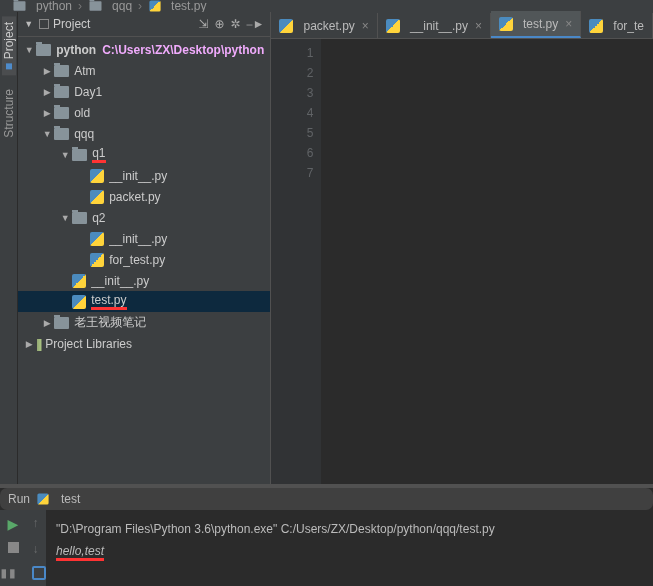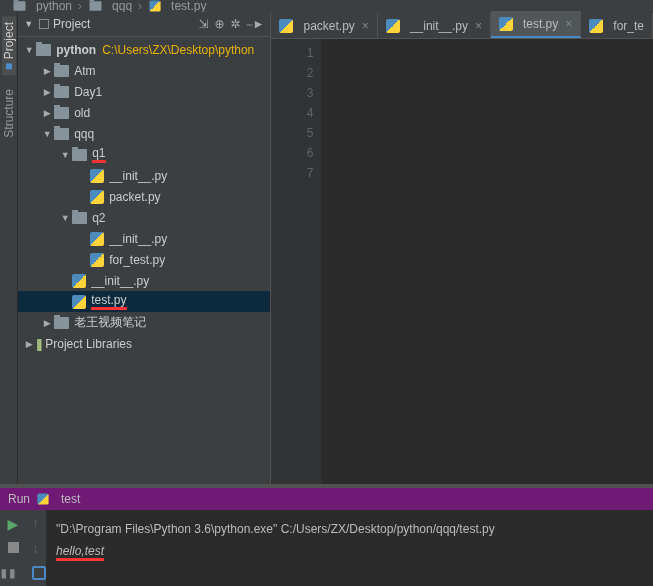--- a/index.html
+++ b/index.html
@@ -20,38 +20,38 @@
   .tree { flex: 1; overflow: auto; padding: 2px 0; user-select: none;}
   .tree-row { display: flex; align-items: center; height: 21px; padding-right: 6px; white-space: nowrap; position: relative;}
   .tree-row.selected { background: #0d293e; color: #fff; }
   .tw { width: 14px; display: inline-flex; justify-content: center; color: #aaa; font-size: 9px;}
   .spacer { display:inline-block; }
   .fld-icon { width: 15px; height: 12px; background: #87939a; display: inline-block; margin-right: 5px; border-radius: 1px; position: relative; }
   .fld-icon::before{content:"";position:absolute;top:-2px;left:0;width:6px;height:2px;background:#87939a;}
   .py-icon { width: 14px; height: 14px; display: inline-block; margin-right: 5px; background: linear-gradient(135deg,#4b8bbe 50%,#ffd43b 50%); border-radius: 2px;}
   .lib-icon { display:inline-block; margin-right:5px; color:#a7c080; font-weight:bold; letter-spacing:-2px;}
   .node-name { color:#ccc; }
-  .node-path { color:#eab308; margin-left:6px;}
+  .node-path { color:#f0abfc; margin-left:6px;font-weight:bold;}
   .underline-red { border-bottom: 3px solid #f33; padding-bottom:0px; display:inline-block; line-height:14px;}
   .editor-pane { flex: 1; display: flex; flex-direction: column; background:#2b2b2b; }
   .tabs { height: 27px; background: #3c3f41; display: flex; align-items: flex-end; border-bottom: 1px solid #515151;}
   .tab { height: 25px; padding: 0 8px; display:flex; align-items:center; gap:5px; color:#bbb; border-right:1px solid #515151;}
   .tab.active { background:#515658; border-bottom: 2px solid #4a88c7; height:27px;}
   .tab .close { color:#888; margin-left:2px;}
   .editor-body { flex:1; display:flex; background:#2b2b2b; }
   .gutter { width: 50px; background:#313335; text-align: right; padding: 4px 8px 0 0; color:#606366; font-family: Consolas, monospace; font-size: 13px; line-height: 20px;}
   .code { flex:1; padding: 4px 10px; font-family: Consolas, monospace; font-size: 14px; line-height: 20px; position:relative;}
   .code-line { height: 20px; white-space:pre;}
   .code-line.current { background:#323232; }
   .kw { color:#cc7832; font-style: italic;}
   .ident { color:#bbb; font-style: italic;}
   .red-underline { border-bottom: 2px solid #f33;}
   .caret { display:inline-block; width:1px; height:16px; background:#bbb; vertical-align:middle;}
   .run-panel { border-top: 4px solid #515151; background: #2b2b2b; display:flex; flex-direction:column;}
-  .run-header { height: 22px; background:#701a75; display:flex; align-items:center; padding: 0 8px; gap: 6px; color:#bbb;}
+  .run-header { height: 22px; background:#404040; display:flex; align-items:center; padding: 0 8px; gap: 6px; color:#bbb;border-radius:7px;}
   .run-body { display:flex; }
   .run-buttons { width: 46px; background:#3c3f41; display:flex; flex-direction: column; padding: 6px 0; align-items:center; gap:10px;}
   .run-row { display:flex; gap: 14px; }
   .btn-run{color:#59a869;font-size:14px;}
   .btn-down{color:#aaa;font-size:12px;}
   .btn-stop{width:11px;height:11px;background:#888;}
   .btn-pause{color:#888;letter-spacing:2px;font-size:12px;}
   .btn-frame{width:14px;height:14px;border:2px solid #4a88c7;border-radius:2px;}
   .console { flex:1; font-family: Consolas, "SimSun", monospace; font-size: 13px; color: #bbb; padding: 8px 10px; line-height: 22px; white-space:nowrap; overflow:hidden;}
   .console .out-red { border-bottom: 3px solid #f33; font-style: italic; }

